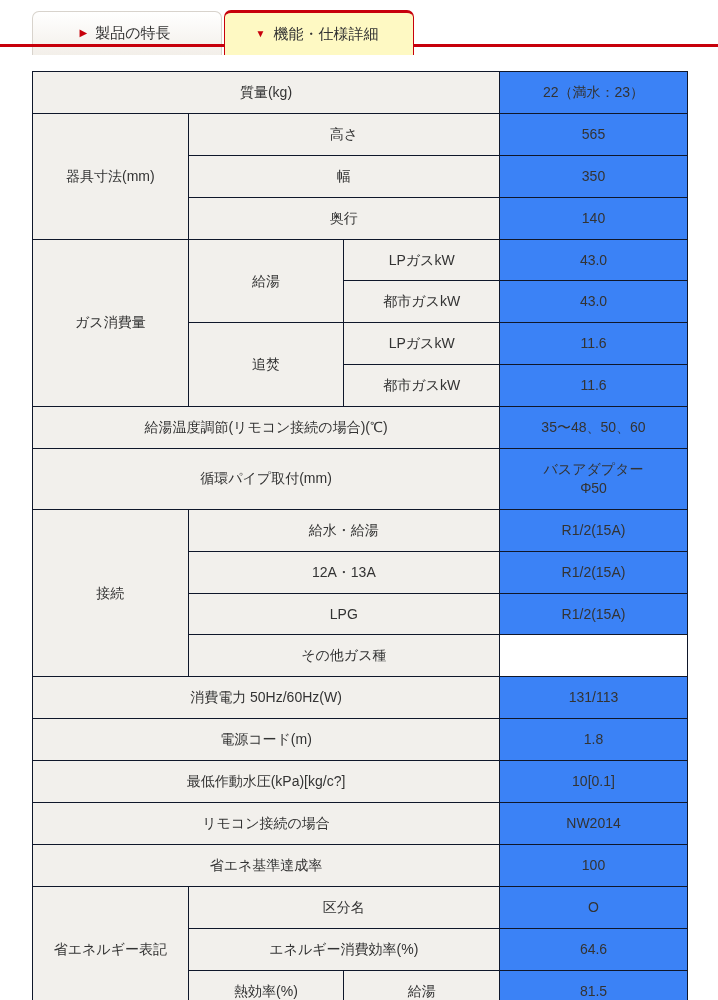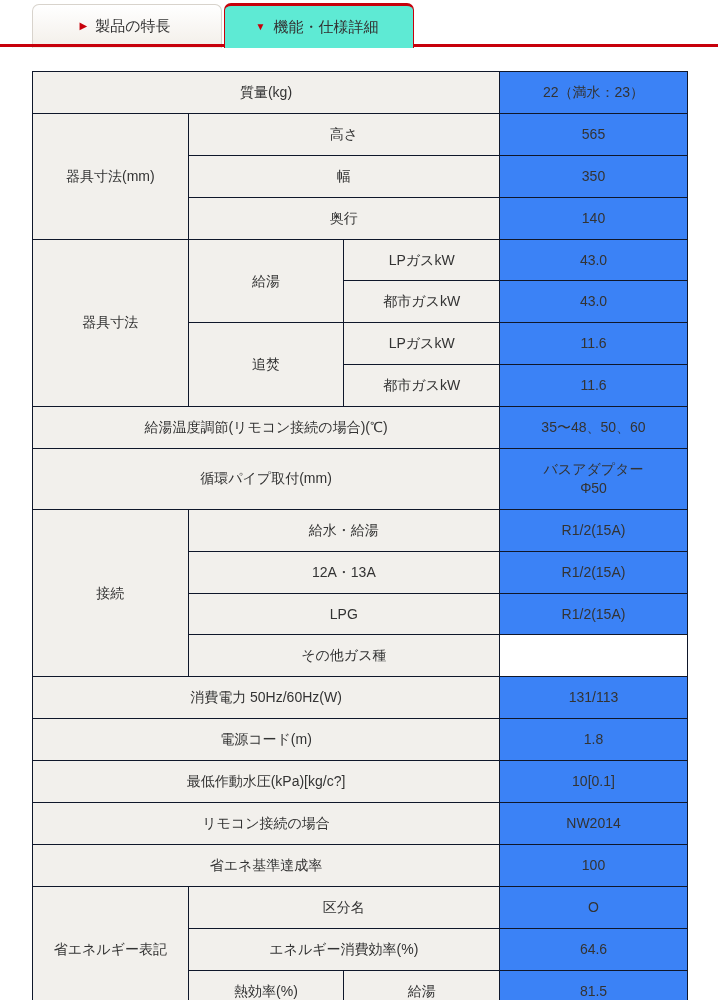--- a/index.html
+++ b/index.html
@@ -33,37 +33,37 @@
     bottom: 0;
     height: 3px;
     background: #c7000b;
   }
   .tab {
     position: relative;
     display: inline-block;
     box-sizing: border-box;
     height: 44px;
     line-height: 42px;
-    margin: 3px 2px 0 0;
+    margin: 10px 2px 0 0;
     padding: 0 26px 0 22px;
     border: 1px solid #d8d3cc;
     border-bottom: none;
     border-radius: 7px 7px 0 0;
     font-size: 15px;
     color: #333333;
     vertical-align: bottom;
     white-space: nowrap;
   }
   .tab.inactive {
     background: linear-gradient(to bottom, #ffffff 0%, #f3efe9 100%);
     min-width: 190px;
     text-align: center;
   }
   .tab.active {
-    background: #5eead4;
+    background: #fef9c3;
     border-color: #c7000b;
     border-width: 3px 1px 0 1px;
     border-top-color: #c7000b;
     height: 45px;
     line-height: 42px;
     z-index: 3;
     min-width: 190px;
     text-align: center;
   }
   .tab .arrow {
@@ -135,21 +135,21 @@
           </tr>
           <tr>
             <td class="lbl" colspan="2">幅</td>
             <td class="val">350</td>
           </tr>
           <tr>
             <td class="lbl" colspan="2">奥行</td>
             <td class="val">140</td>
           </tr>
           <tr>
-            <td class="lbl" rowspan="4">器具寸法</td>
+            <td class="lbl" rowspan="4">ガス消費量</td>
             <td class="lbl" rowspan="2">給湯</td>
             <td class="lbl">LPガスkW</td>
             <td class="val">43.0</td>
           </tr>
           <tr>
             <td class="lbl">都市ガスkW</td>
             <td class="val">43.0</td>
           </tr>
           <tr>
             <td class="lbl" rowspan="2">追焚</td>

